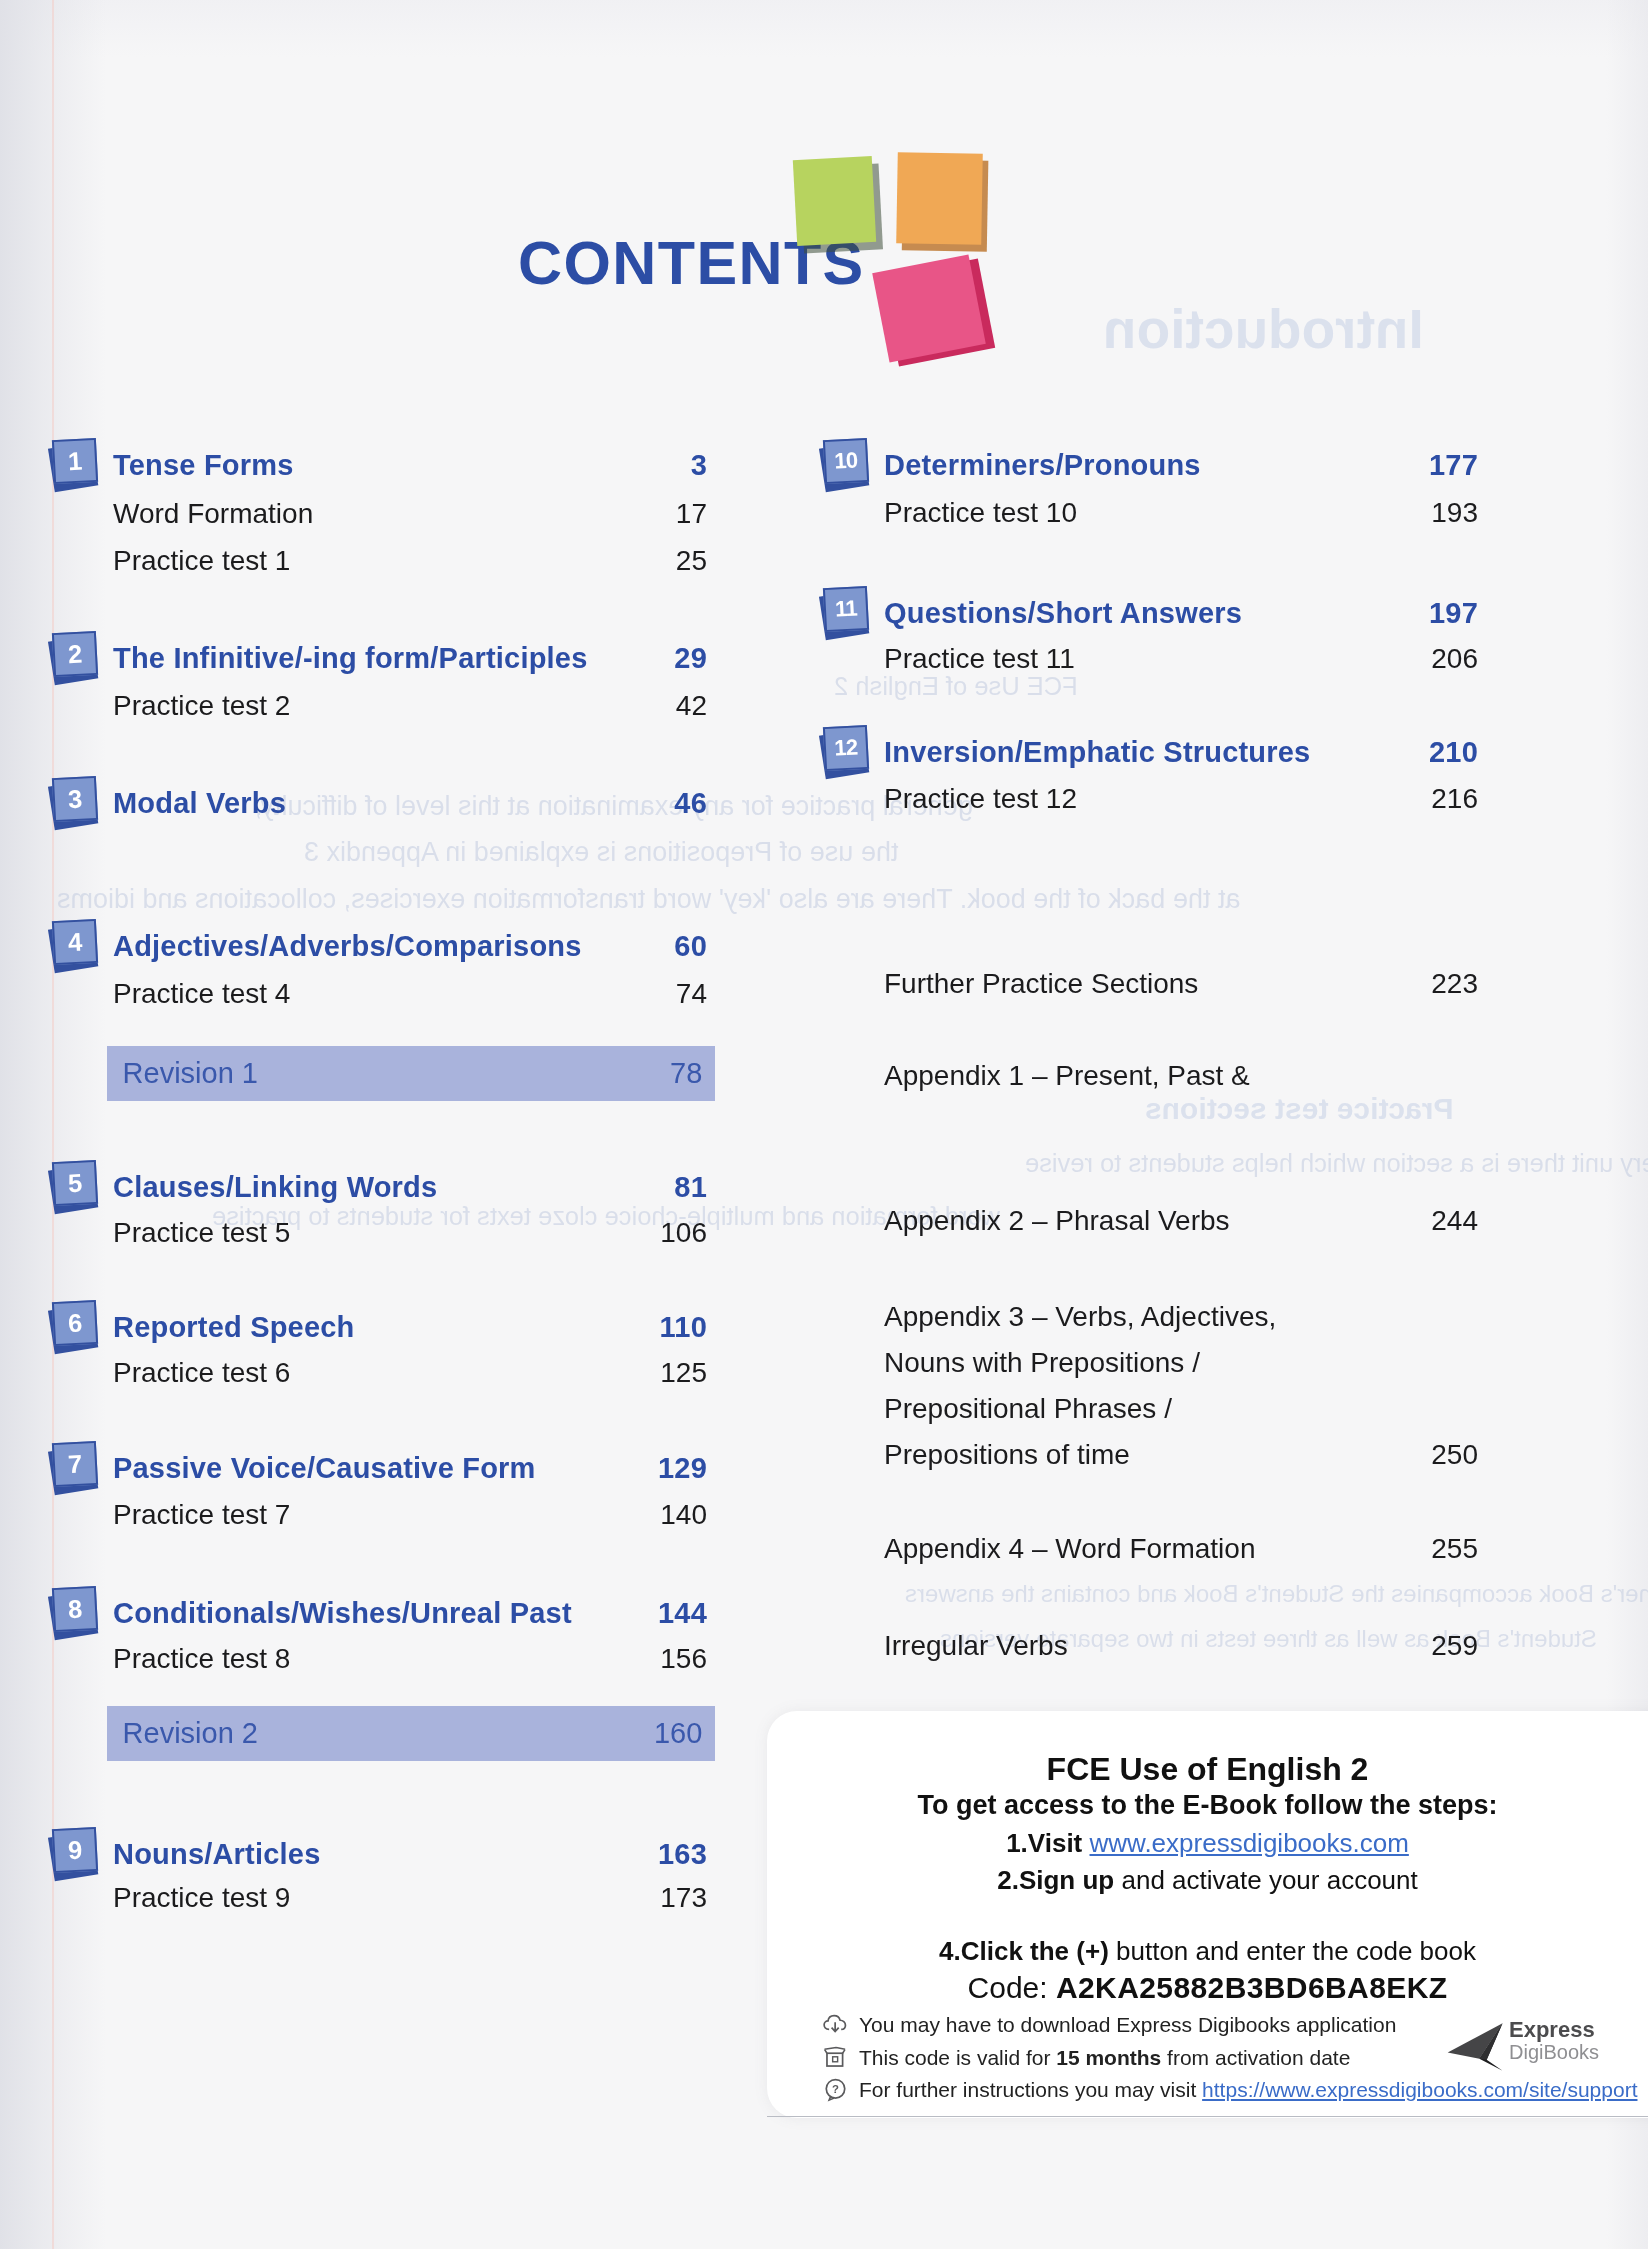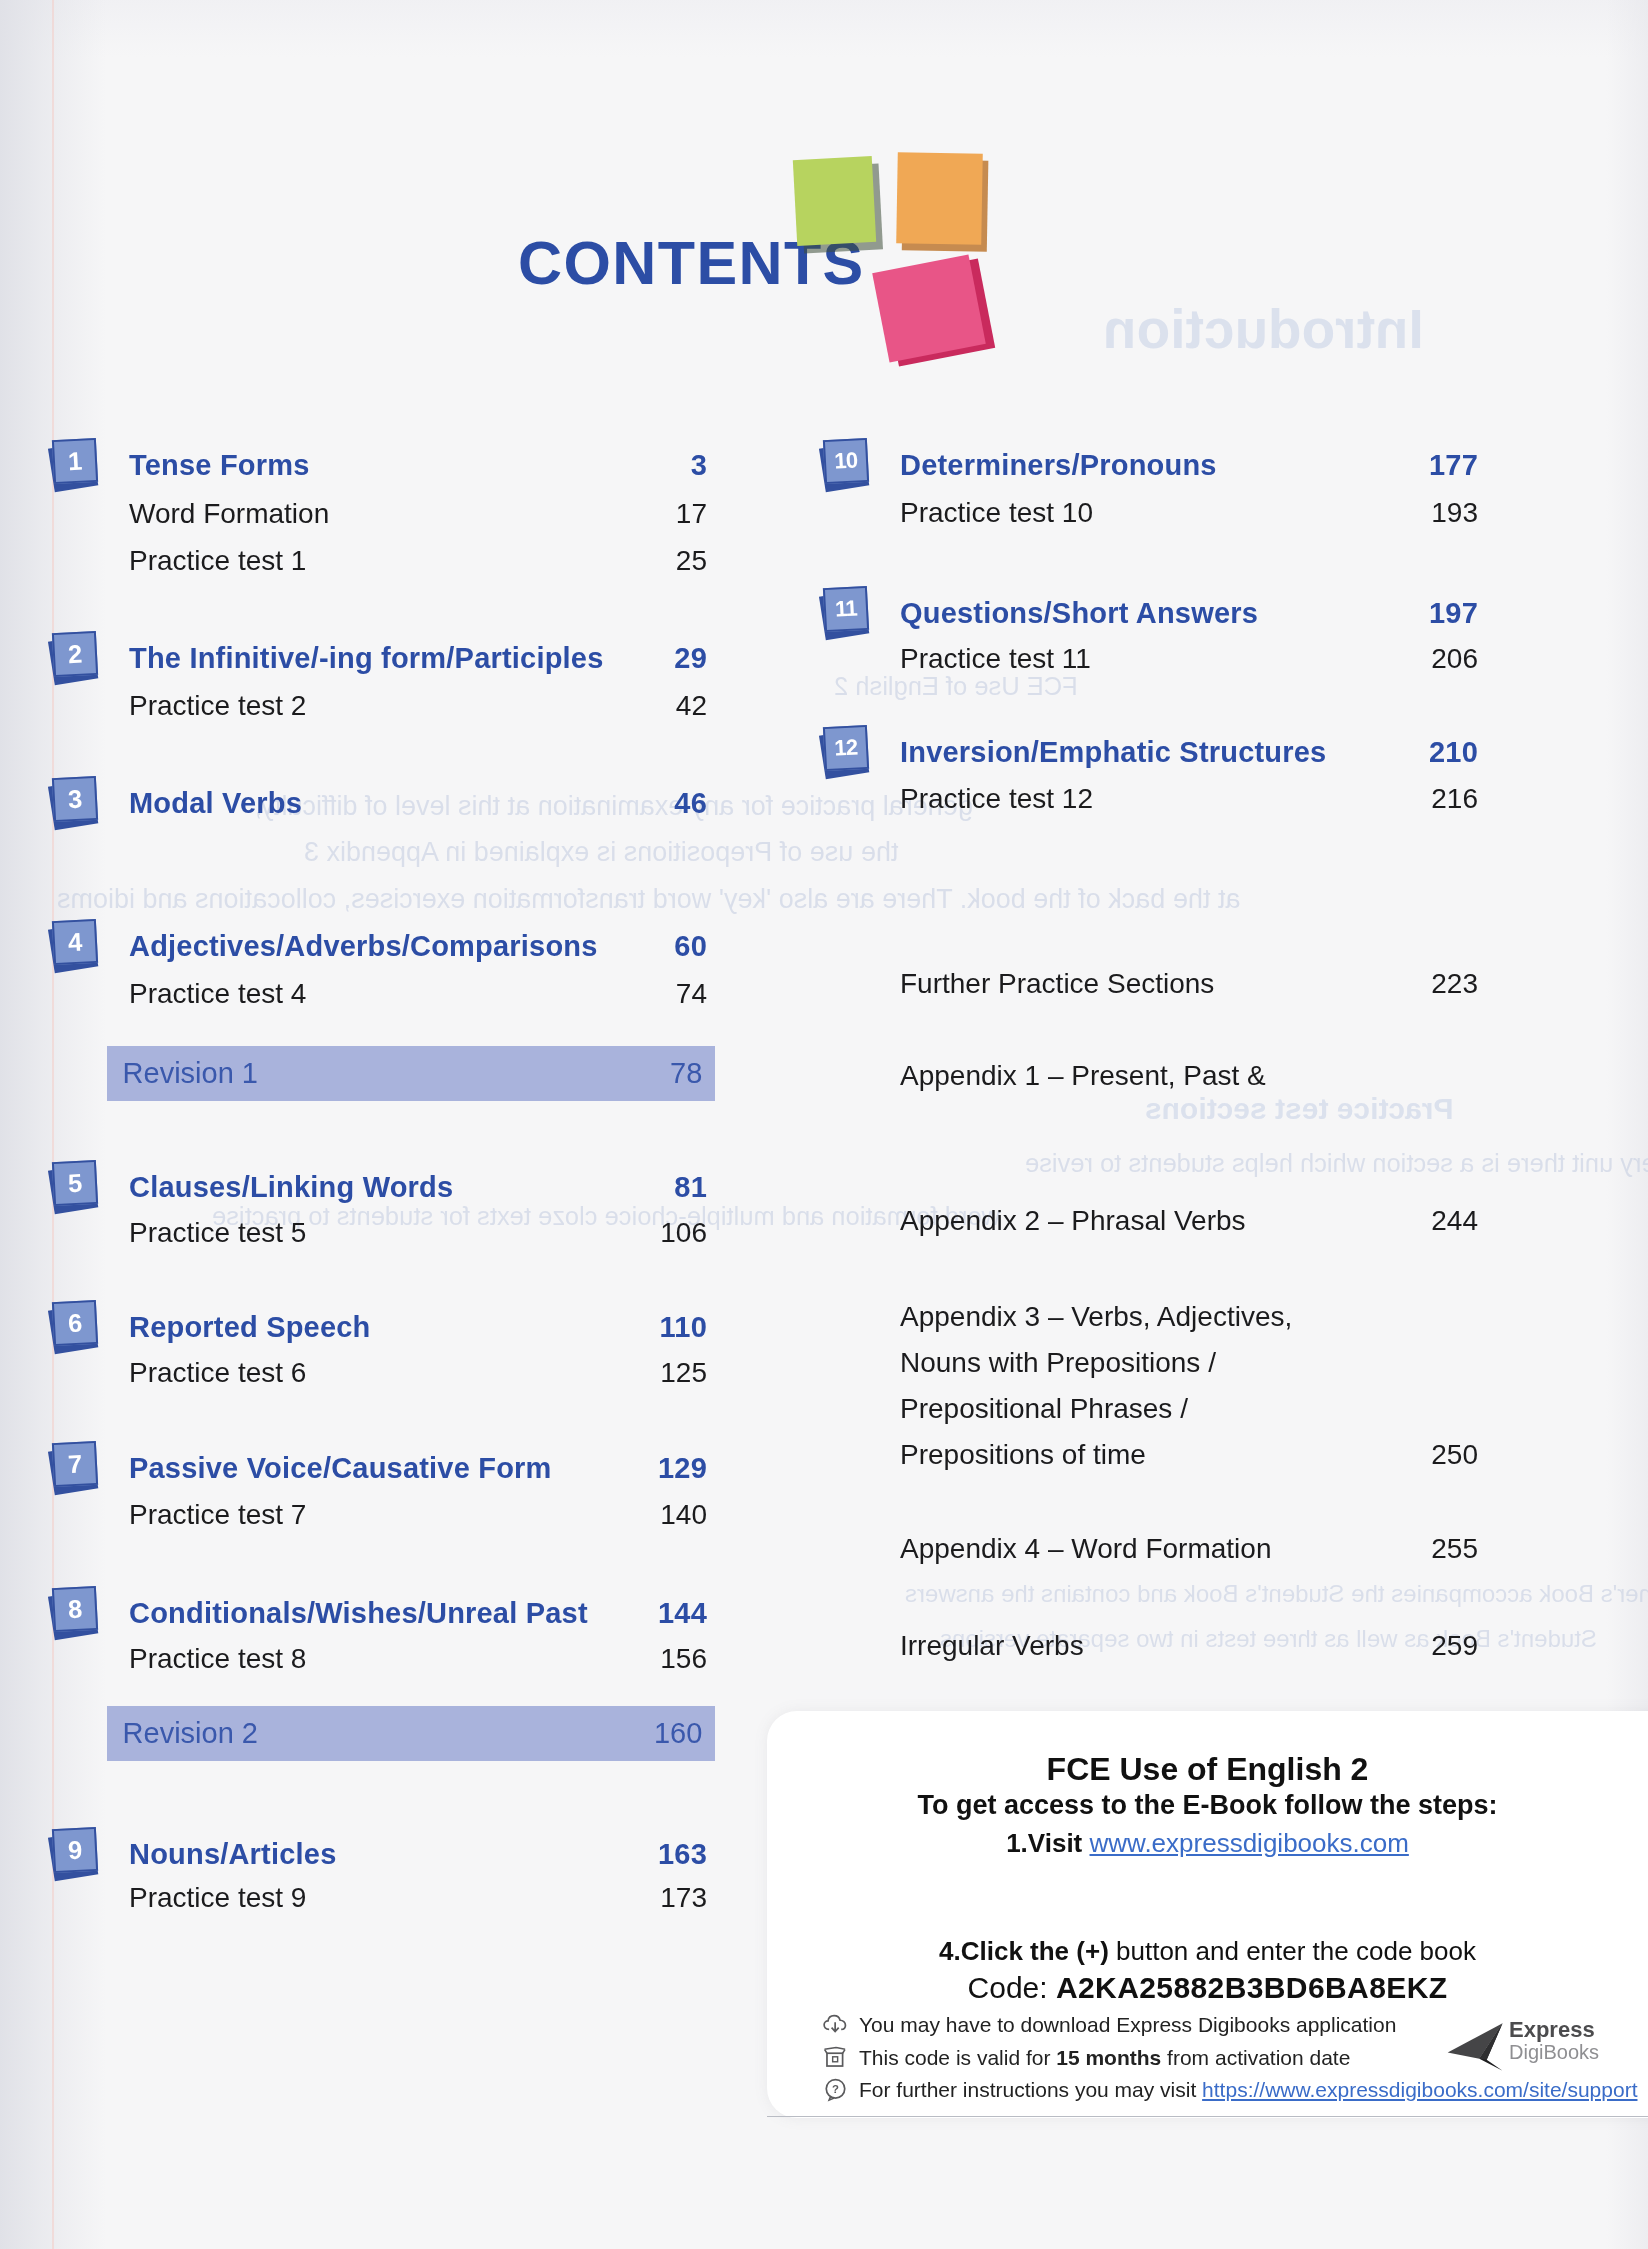--- a/index.html
+++ b/index.html
@@ -30,21 +30,21 @@
     transform:rotate(-3deg);box-shadow:6.4px 7.8px 0 rgba(62,78,58,0.55);}
   .sq-orange{left:897px;top:153px;width:85px;height:91px;background:#f0a855;
     transform:rotate(1deg);box-shadow:5.7px 7px 0 rgba(186,112,38,0.8);}
   .sq-pink{left:880px;top:263px;width:98px;height:91px;background:#e85587;
     transform:rotate(-11deg);box-shadow:8.5px 5.7px 0 #c92a5d;}
   
   .col{position:absolute;top:0;width:654px;height:1952px;}
   .col-left{left:53px;}
   .col-right{left:824px;}
   .row{position:absolute;left:0;right:0;height:40px;line-height:40px;white-space:nowrap;}
-  .row .t{position:absolute;left:76px;}
+  .row .t{position:absolute;left:60px;}
   .row .pg{position:absolute;right:0;}
   .chap .t,.chap .pg{font-size:29px;font-weight:bold;color:#2c4da5;letter-spacing:0.2px;}
   .sub .t,.sub .pg{font-size:28px;color:#1b1b1d;}
   
   .badge{position:absolute;left:0;top:-5.7px;width:44px;height:44px;}
   .badge:before{content:"";position:absolute;inset:0;background:#33509f;
     transform:rotate(-9deg) translate(-2.8px,5.7px);}
   .badge .bn{position:absolute;inset:0;background:#7e97cf;border:2.1px solid #33509f;
     box-sizing:border-box;transform:rotate(-3deg);display:flex;align-items:center;
     justify-content:center;color:#fff;font-weight:bold;font-size:25.5px;}
@@ -293,20 +293,23 @@
     </div>
   </div>
 
   <div class="ebox">
     <div class="erow etitle" style="top:40px">FCE Use of English 2</div>
     <div class="erow esub" style="top:79px">To get access to the E-Book follow the steps:</div>
 
     <div class="erow estep" style="top:117px">
       <span class="lead">1.Visit</span><span> </span><a class="slink" href="#">www.expressdigibooks.com</a>
     </div>
+    <div class="erow estep" style="top:154px">
+      <span class="lead">2.Sign up</span><span> and activate your account</span>
+    </div>
     <div class="erow estep" style="top:225px">
       <span class="lead">4.Click the (+)</span><span> button and enter the code book</span>
     </div>
 
     <div class="erow ecode" style="top:260px">
       <span>Code: </span><span class="cv">A2KA25882B3BD6BA8EKZ</span>
     </div>
 
     <div class="note" style="top:298px">
       <span class="ic">

